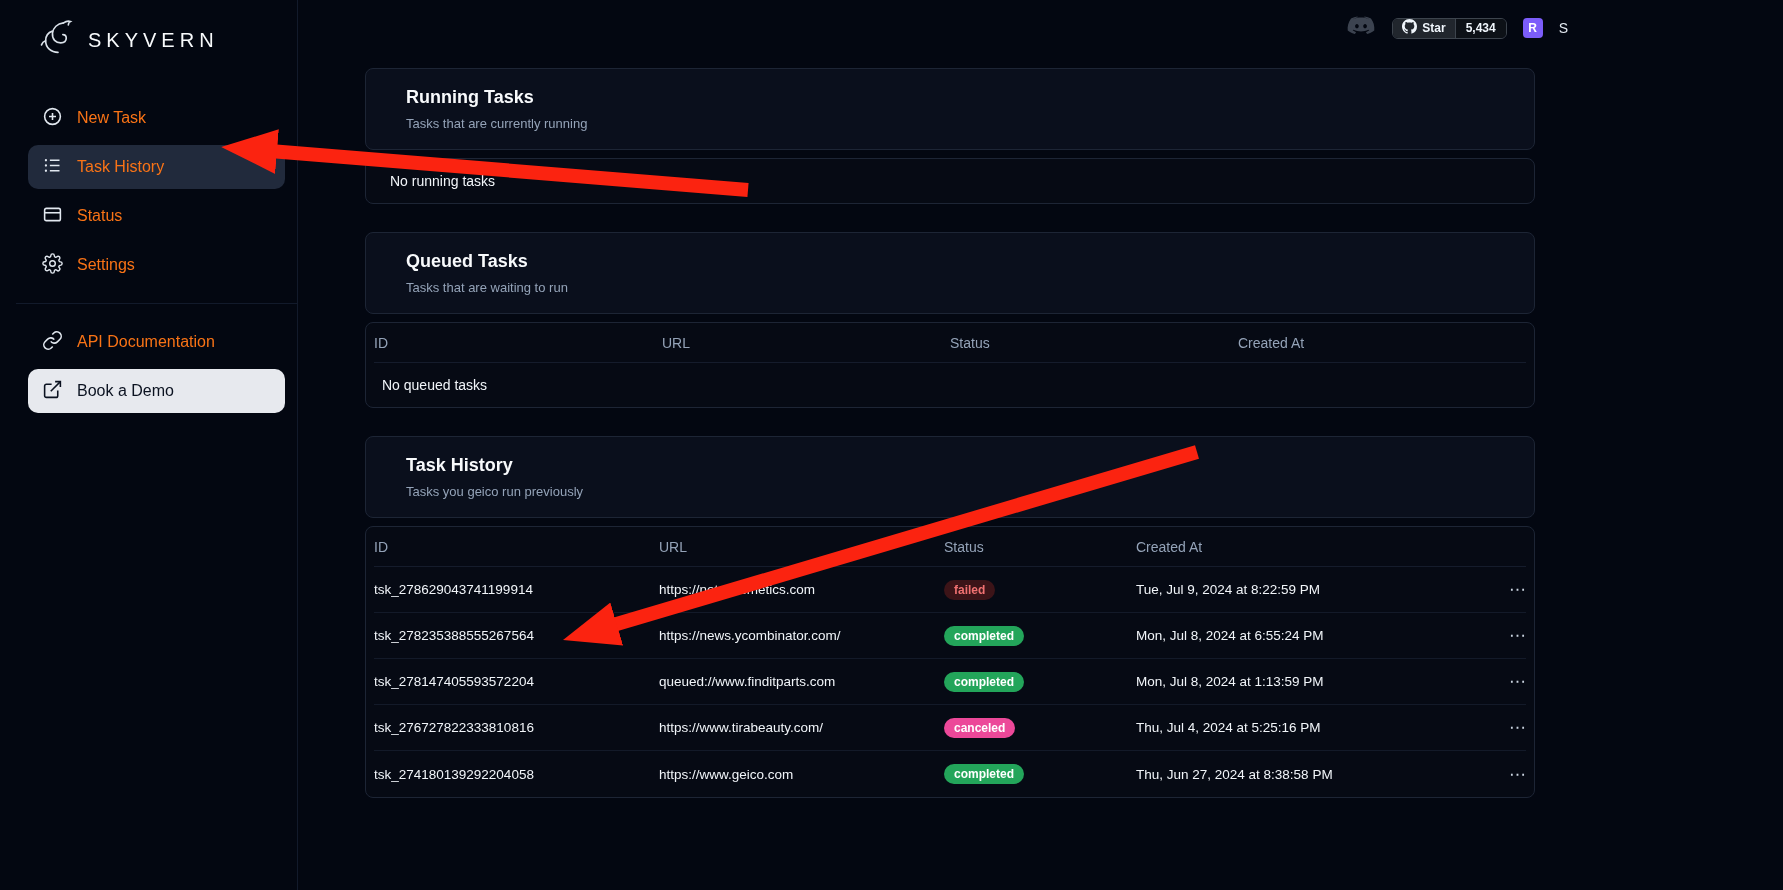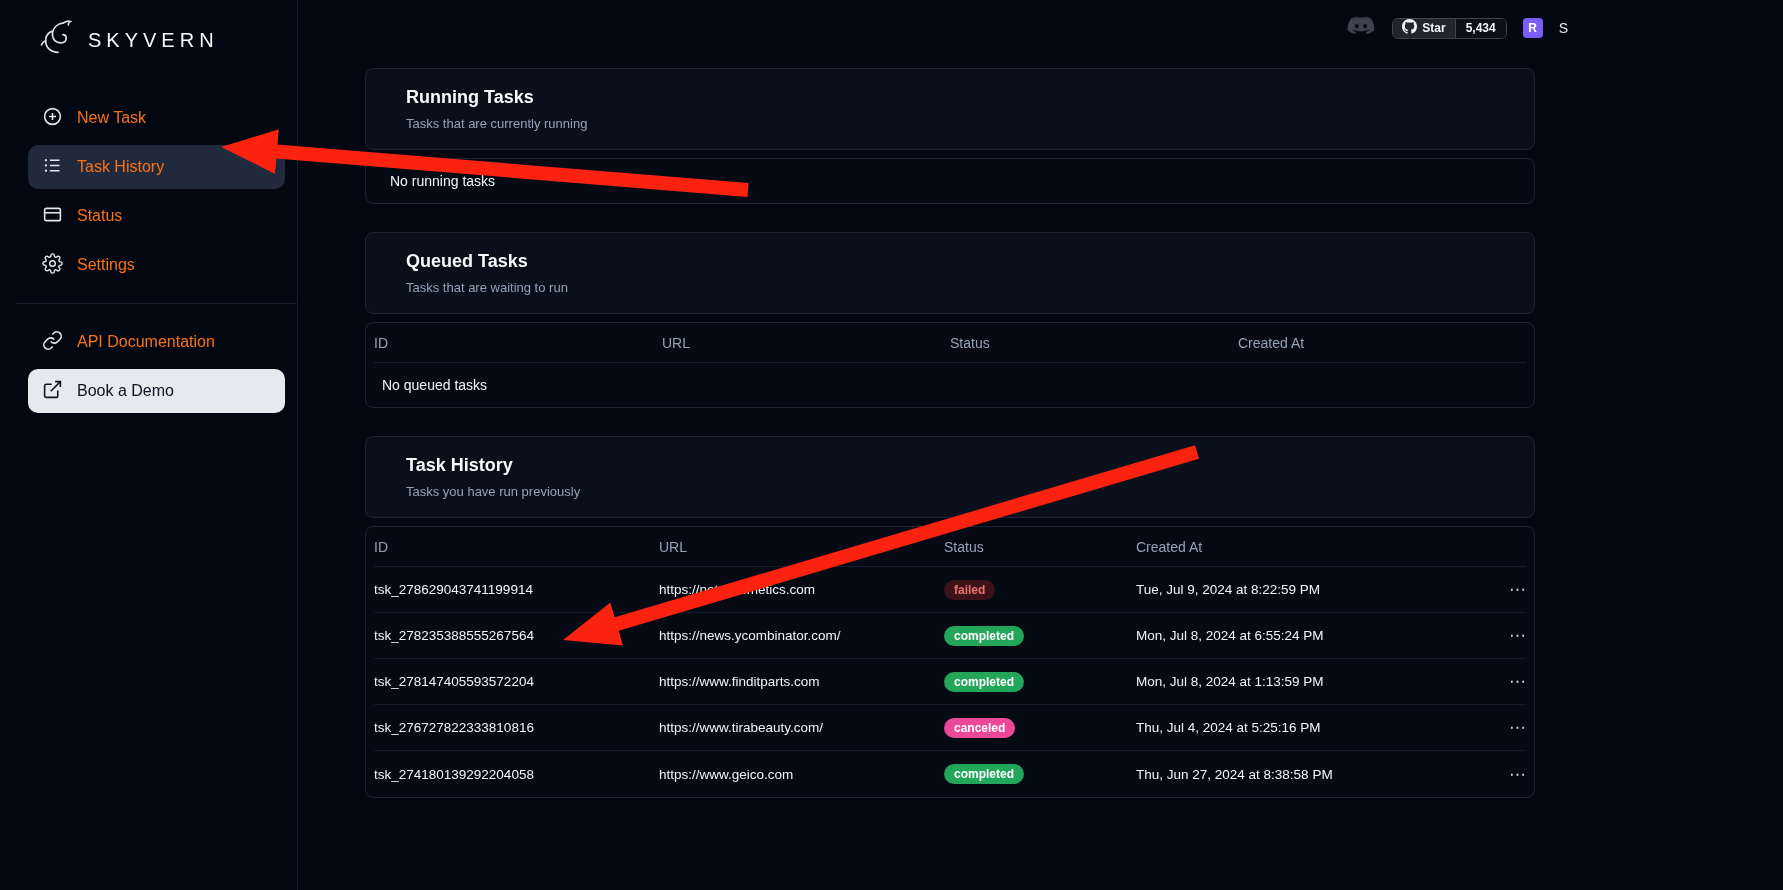--- a/index.html
+++ b/index.html
@@ -236,21 +236,21 @@
         <div class="cell q-col">Status</div>
         <div class="cell q-col">Created At</div>
       </div>
       <div class="empty-row" style="padding-left:8px;">No queued tasks</div>
     </div>
   </section>
 
   <section class="section">
     <div class="box section-header">
       <div class="section-title">Task History</div>
-      <div class="section-subtitle">Tasks you have run previously</div>
+      <div class="section-subtitle">Tasks you geico run previously</div>
     </div>
     <div class="box section-body table">
       <div class="thead">
         <div class="cell col-id">ID</div>
         <div class="cell col-url">URL</div>
         <div class="cell col-status">Status</div>
         <div class="cell col-created">Created At</div>
         <div class="cell col-actions"></div>
       </div>
 
@@ -265,21 +265,21 @@
       <div class="trow">
         <div class="cell col-id">tsk_278235388555267564</div>
         <div class="cell col-url">https://news.ycombinator.com/</div>
         <div class="cell col-status"><span class="badge badge-completed">completed</span></div>
         <div class="cell col-created">Mon, Jul 8, 2024 at 6:55:24 PM</div>
         <div class="cell col-actions"><button class="dots">⋯</button></div>
       </div>
 
       <div class="trow">
         <div class="cell col-id">tsk_278147405593572204</div>
-        <div class="cell col-url">https://www.finditparts.com</div>
+        <div class="cell col-url">queued://www.finditparts.com</div>
         <div class="cell col-status"><span class="badge badge-completed">completed</span></div>
         <div class="cell col-created">Mon, Jul 8, 2024 at 1:13:59 PM</div>
         <div class="cell col-actions"><button class="dots">⋯</button></div>
       </div>
 
       <div class="trow">
         <div class="cell col-id">tsk_276727822333810816</div>
         <div class="cell col-url">https://www.tirabeauty.com/</div>
         <div class="cell col-status"><span class="badge badge-canceled">canceled</span></div>
         <div class="cell col-created">Thu, Jul 4, 2024 at 5:25:16 PM</div>

